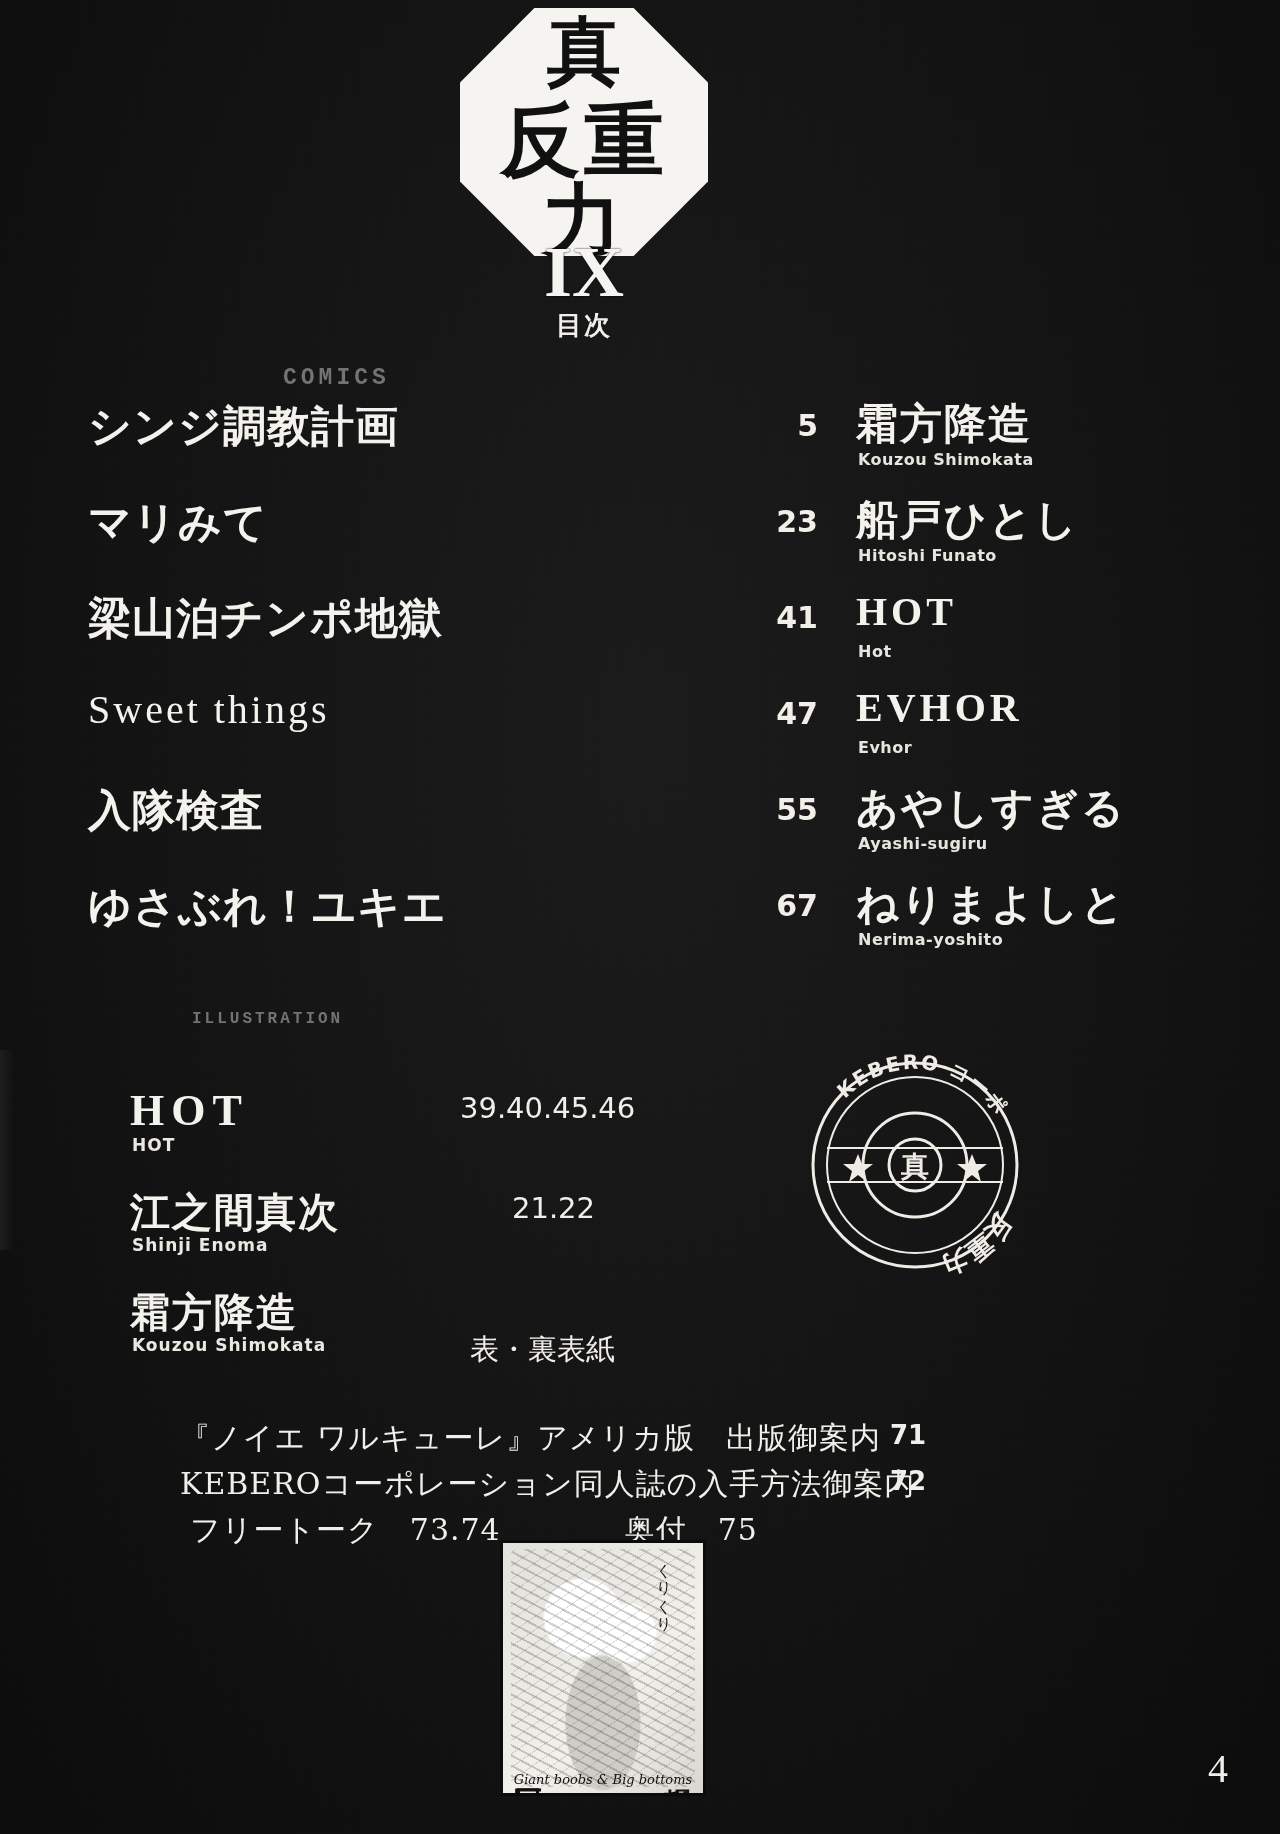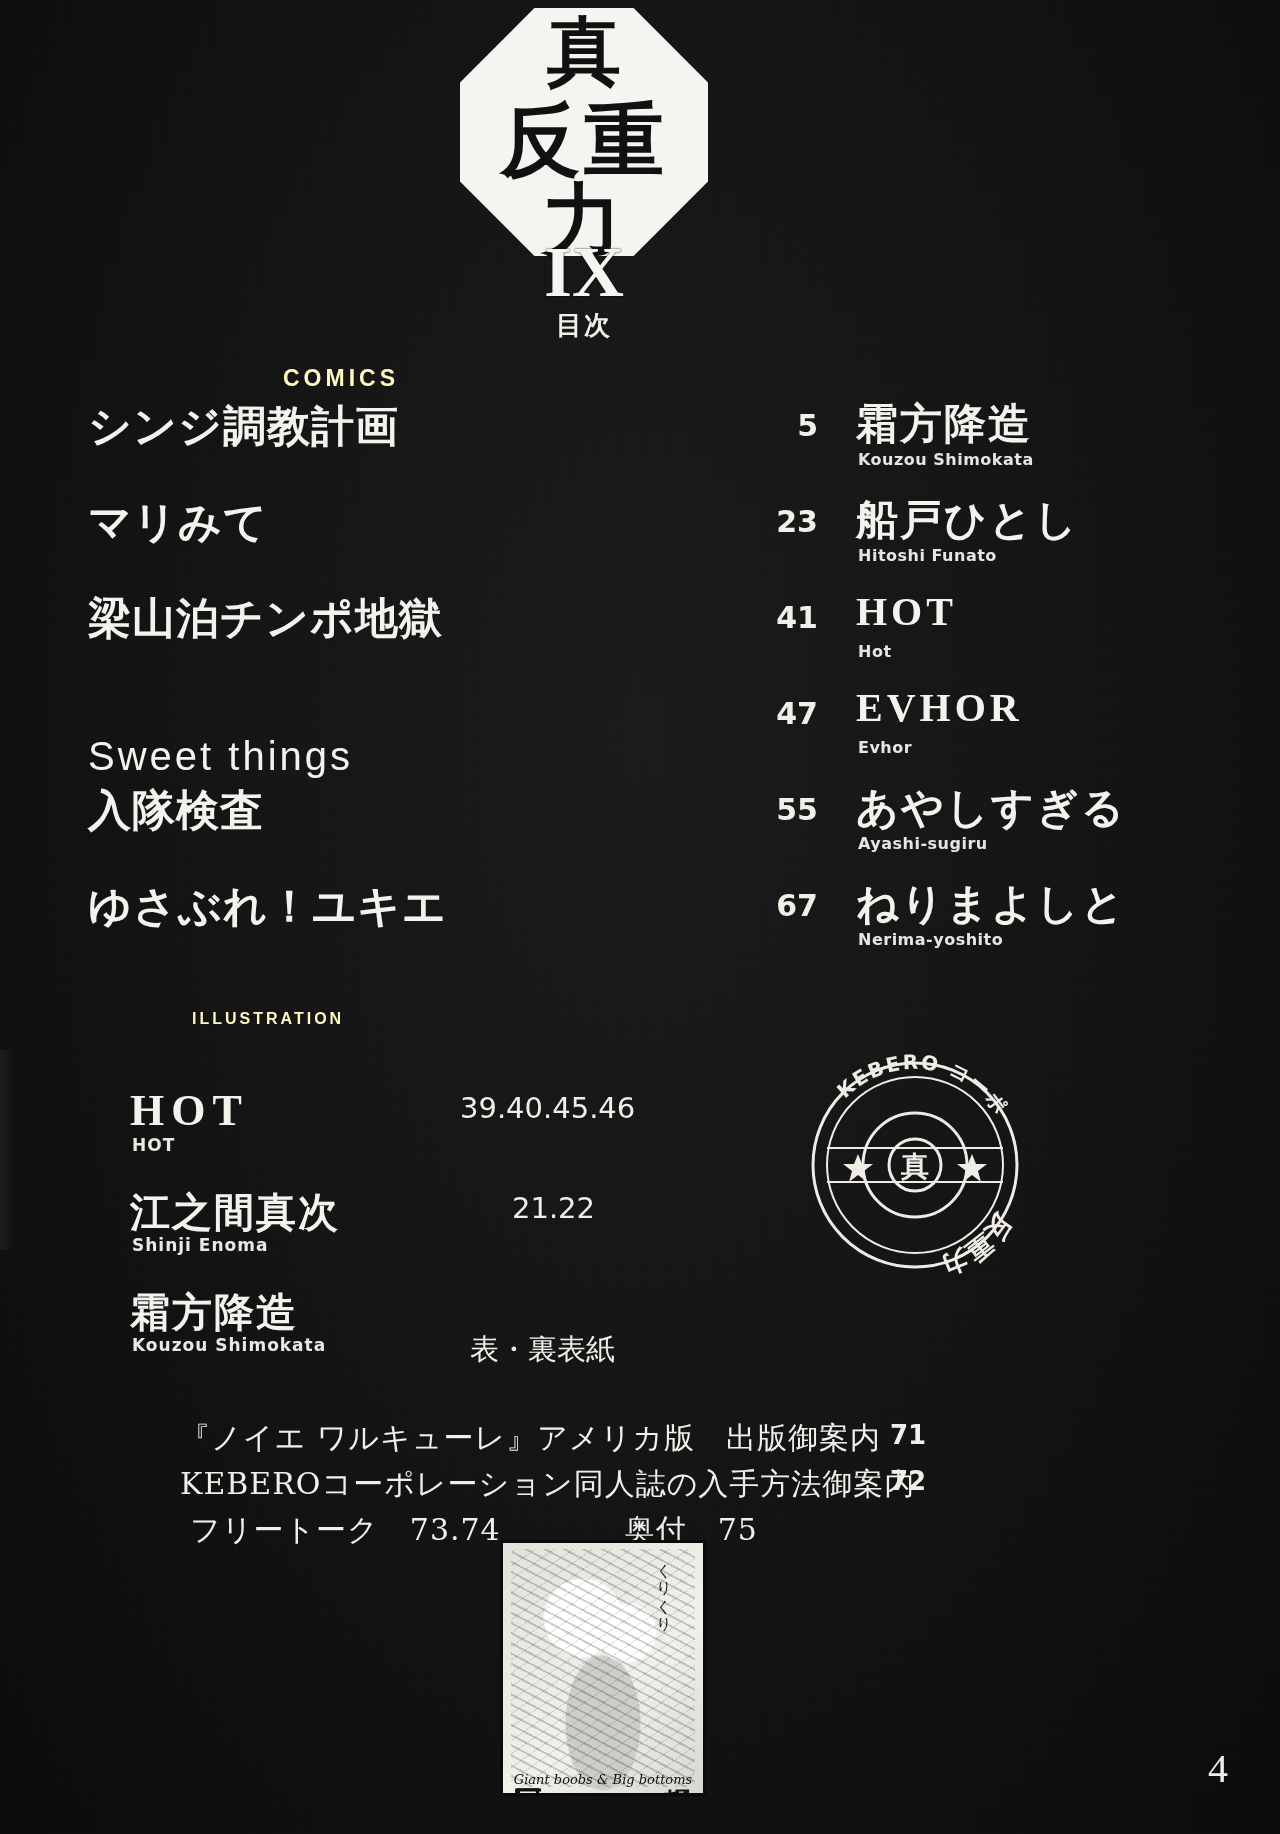--- a/index.html
+++ b/index.html
@@ -97,25 +97,25 @@
     font-family: "DejaVu Serif", serif;
     font-size: 26px;
     font-weight: 700;
     color: #f1efe9;
     letter-spacing: 2px;
   }
 
   
   .section-label {
     position: absolute;
-    font-family: Liberation Sans, sans-serif;
+    font-family: Liberation Mono, monospace;
     font-size: 23px;
     font-weight: 700;
     letter-spacing: 4px;
-    color: #fef9c3;
+    color: #737373;
   }
   #comics-label { left: 283px; top: 365px; }
   #illust-label { left: 192px; top: 1010px; font-size: 16px; letter-spacing: 3px; }
 
   
   .comics-list { position: absolute; left: 88px; top: 398px; width: 1110px; }
   .comics-row {
     position: relative;
     height: 96px;
   }
@@ -123,25 +123,24 @@
     position: absolute;
     left: 0; top: 0;
     font-family: "DejaVu Serif", serif;
     font-size: 43px;
     font-weight: 700;
     color: #f4f2ec;
     white-space: nowrap;
     letter-spacing: 1px;
   }
   .c-title.latin {
-    font-family: Liberation Sans, sans-serif;
+    font-family: Liberation Serif, serif;
     font-size: 40px;
     font-weight: 400;
     letter-spacing: 3px;
-    margin-top: 48px;
   }
   .c-page {
     position: absolute;
     left: 640px; top: 10px;
     width: 90px;
     text-align: right;
     font-family: "DejaVu Sans", sans-serif;
     font-size: 30px;
     font-weight: 700;
     color: #f2efe9;

